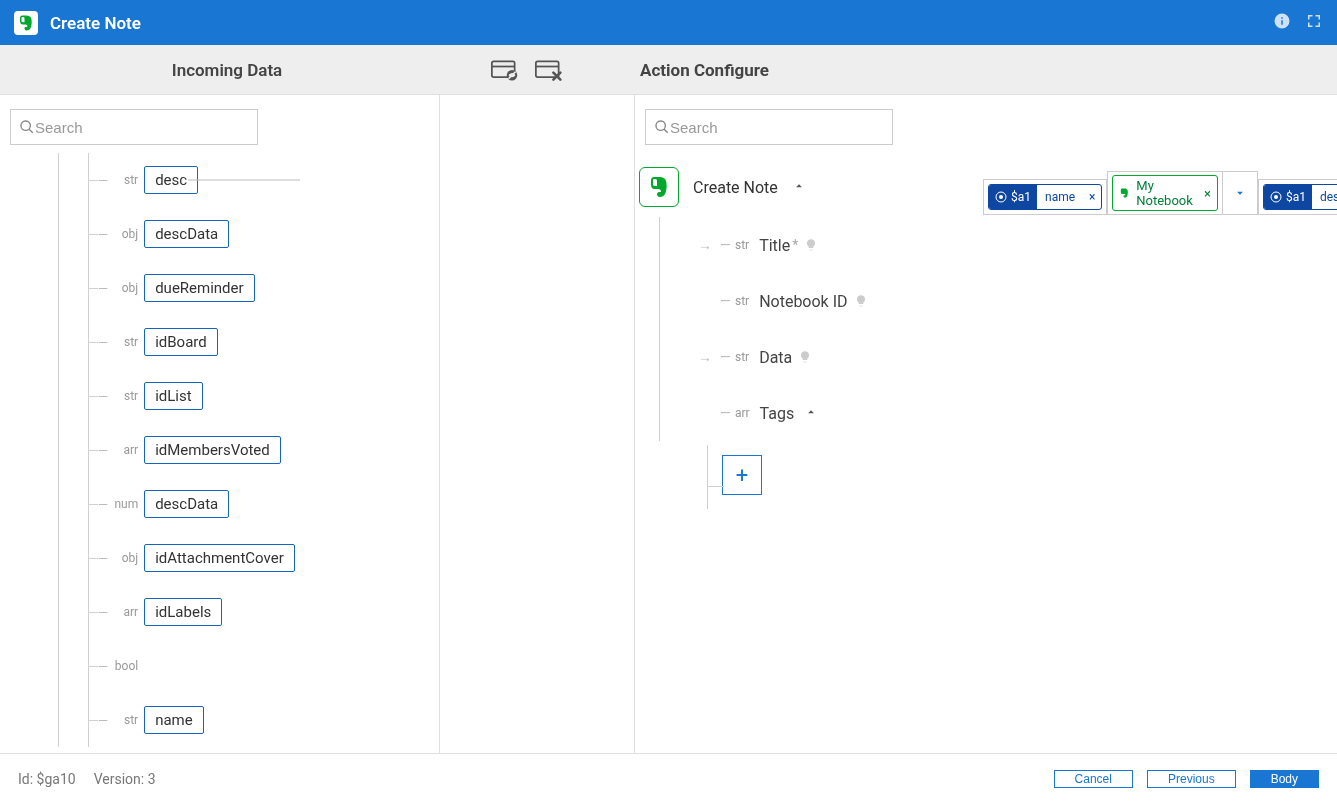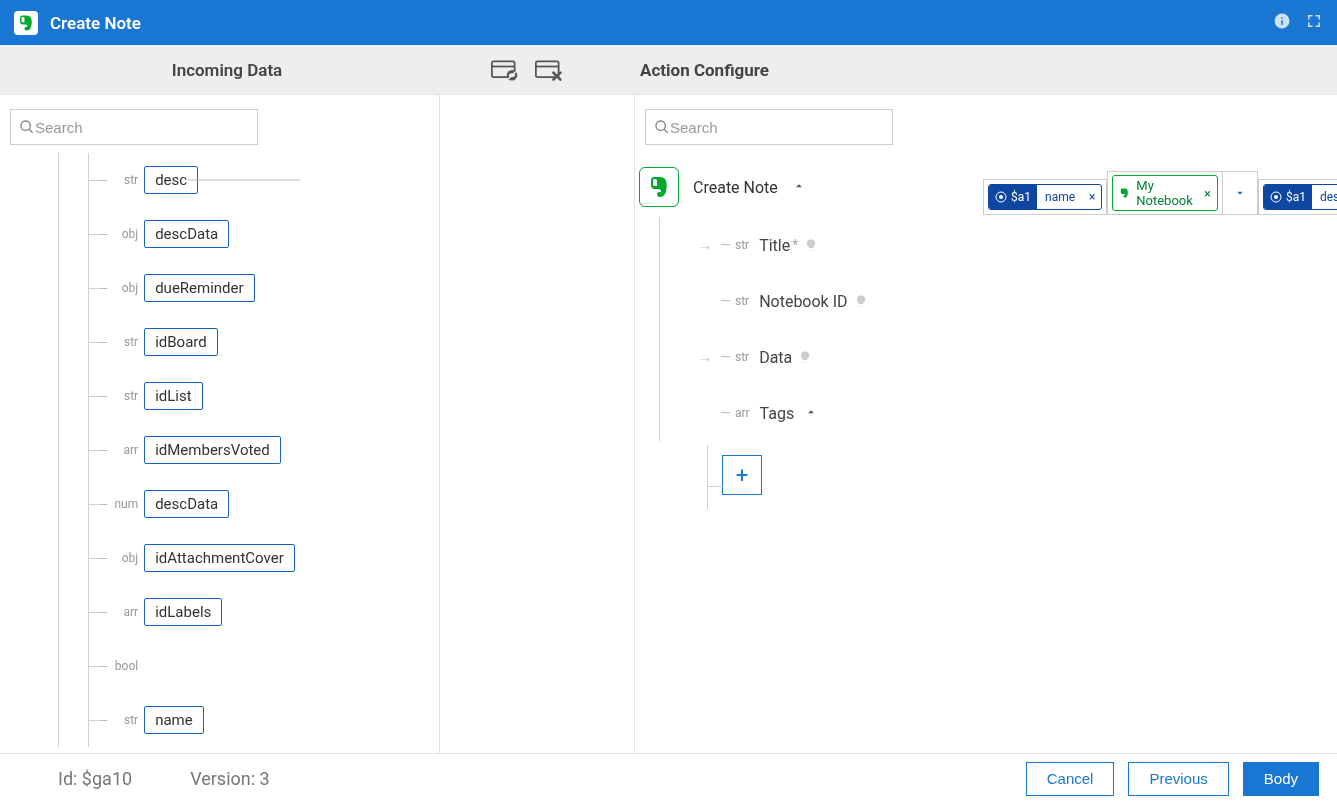--- a/index.html
+++ b/index.html
@@ -71,23 +71,23 @@
   .sel .vbox { flex:1; border-right:none;}
   .sel .dd { width:36px; border:1px solid #ccc; display:flex; align-items:center; justify-content:center; cursor:pointer;}
   .sel .dd svg { width:14px; height:14px; fill:#1976d2;}
   .nb-token { display:inline-flex; align-items:center; gap:6px; border:1px solid #00a82d; border-radius:3px; padding:2px 6px; color:#00803a; font-size:13px;}
   .nb-token svg { width:14px; height:14px; fill:#00a82d;}
   .nb-token .t-x { color:#00803a; cursor:pointer; margin-left:2px;}
   
   .wires { position:absolute; inset:0; pointer-events:none; }
   
   .footer { height:50px; border-top:1px solid #e0e0e0; display:flex; align-items:center; padding:0 18px; gap:18px;}
-  .footer .meta { color:#777; font-size:18px;margin-left:40px; }
+  .footer .meta { color:#777; font-size:14px; }
   .footer .spacer { flex:1;}
-  .footer button { height:34px; padding:0 20px; font-size:15px; border:1px solid #1976d2; background:#fff; color:#1976d2; cursor:pointer;}
+  .footer button { height:18px; padding:0 20px; font-size:12px; border:1px solid #1976d2; background:#fff; color:#1976d2; cursor:pointer;}
   .footer button.primary { background:#1976d2; color:#fff;}
   .footer .btns { display:flex; gap:14px;}
 </style>
 </head>
 <body>
 
 <div class="window">
 
   <div class="titlebar">
     <div class="app-icon">

